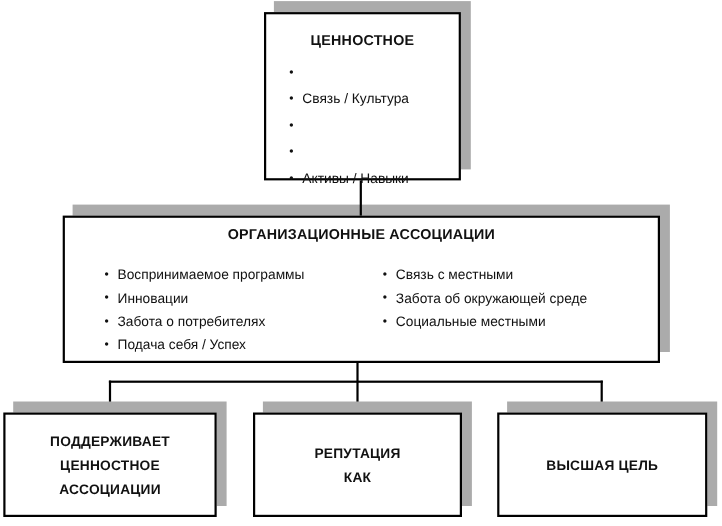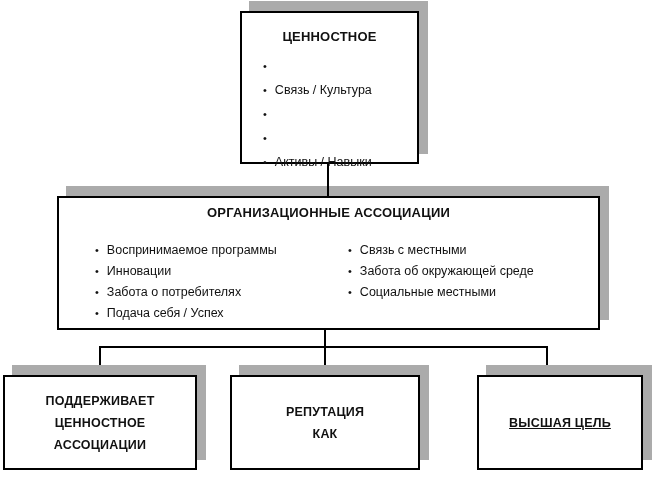--- a/index.html
+++ b/index.html
@@ -51,21 +51,21 @@
   .small-box {
     top: 375px; height: 95px;
     display: flex; flex-direction: column;
     justify-content: center; align-items: center;
     text-align: center;
     font-weight: bold; font-size: 12.5px; line-height: 22px;
     letter-spacing: 0.2px;
   }
   .outcome-1 { left: 3px;   width: 194px; }
   .outcome-2 { left: 230px; width: 190px; }
-  .outcome-3 { left: 477px; width: 166px; text-decoration: underline; }
+  .outcome-3 { left: 452px; width: 191px; }
   
   .line { position: absolute; background: var(--border); }
   .v-top      { left: 327px; top: 164px; width: 2px; height: 32px; }
   .v-mid      { left: 324px; top: 330px; width: 2px; height: 45px; }
   .h-branch   { left: 99px;  top: 346px; width: 449px; height: 2px; }
   .stub-left  { left: 99px;  top: 346px; width: 2px; height: 29px; }
   .stub-right { left: 546px; top: 346px; width: 2px; height: 29px; }
 </style>
 </head>
 <body>

